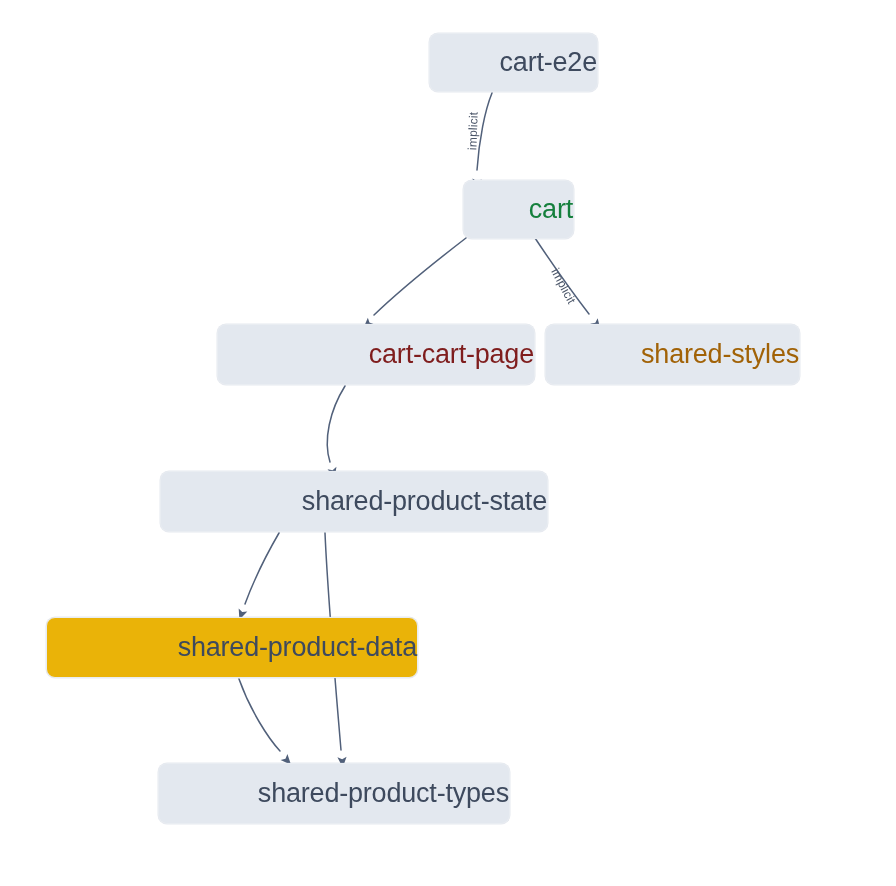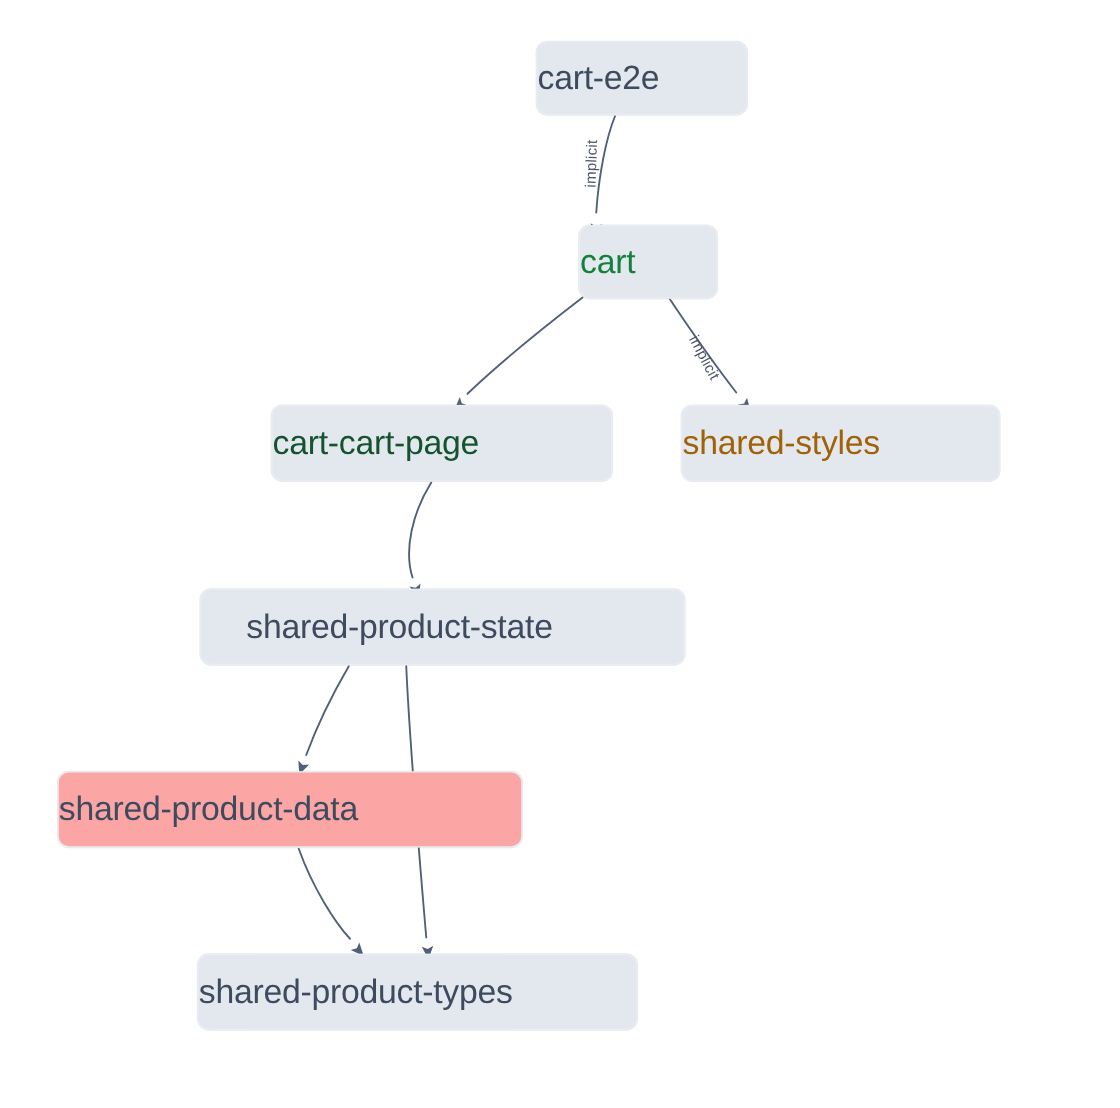--- a/index.html
+++ b/index.html
@@ -46,21 +46,21 @@
     letter-spacing: 0.2px;
   }
   .node {
     position: absolute;
     box-sizing: border-box;
     background: #e3e8ef;
     border: 1px solid #e9edf2;
     border-radius: 9px;
     display: flex;
     align-items: center;
-    justify-content: flex-start;
+    justify-content: flex-end;
     color: #3e4a5e;
     font-size: 27px;
     font-weight: 400;
     letter-spacing: -0.2px;
     white-space: nowrap;
     box-shadow: 0 0 0 0.5px rgba(180,190,205,0.35);
     z-index: 5;
   }
 </style>
 </head>
@@ -87,30 +87,30 @@
       <text class="edge-label" x="560" y="288" text-anchor="middle" transform="rotate(62 560 288)">implicit</text>
     </svg>
 
   <div id="node-layer">
       <div class="node" style="left: 429px; top: 33px; width: 169px; height: 59px; background: rgb(227, 232, 239); color: rgb(62, 74, 94);">
         <span>cart-e2e</span>
       </div>
       <div class="node" style="left: 463px; top: 180px; width: 111px; height: 59px; background: rgb(227, 232, 239); color: #15803d;">
         <span>cart</span>
       </div>
-      <div class="node" style="left: 217px; top: 324px; width: 273px; height: 61px; background: rgb(227, 232, 239); color: #14532d;">
+      <div class="node" style="left: 217px; top: 324px; width: 318px; height: 61px; background: rgb(227, 232, 239); color: #7f1d1d;">
         <span>cart-cart-page</span>
       </div>
       <div class="node" style="left: 545px; top: 324px; width: 255px; height: 61px; background: rgb(227, 232, 239); color: #a16207;">
         <span>shared-styles</span>
       </div>
       <div class="node" style="left: 160px; top: 471px; width: 388px; height: 61px; background: rgb(227, 232, 239); color: rgb(62, 74, 94); padding-left: 36px;">
         <span>shared-product-state</span>
       </div>
-      <div class="node" style="left: 46px; top: 617px; width: 372px; height: 61px; background: #fca5a5; color: rgb(62, 74, 94);">
+      <div class="node" style="left: 46px; top: 617px; width: 372px; height: 61px; background: #eab308; color: rgb(62, 74, 94);">
         <span>shared-product-data</span>
       </div>
       <div class="node" style="left: 158px; top: 763px; width: 352px; height: 61px; background: rgb(227, 232, 239); color: rgb(62, 74, 94);">
         <span>shared-product-types</span>
       </div>
     </div>
 
 </div>
 
 </body></html>

